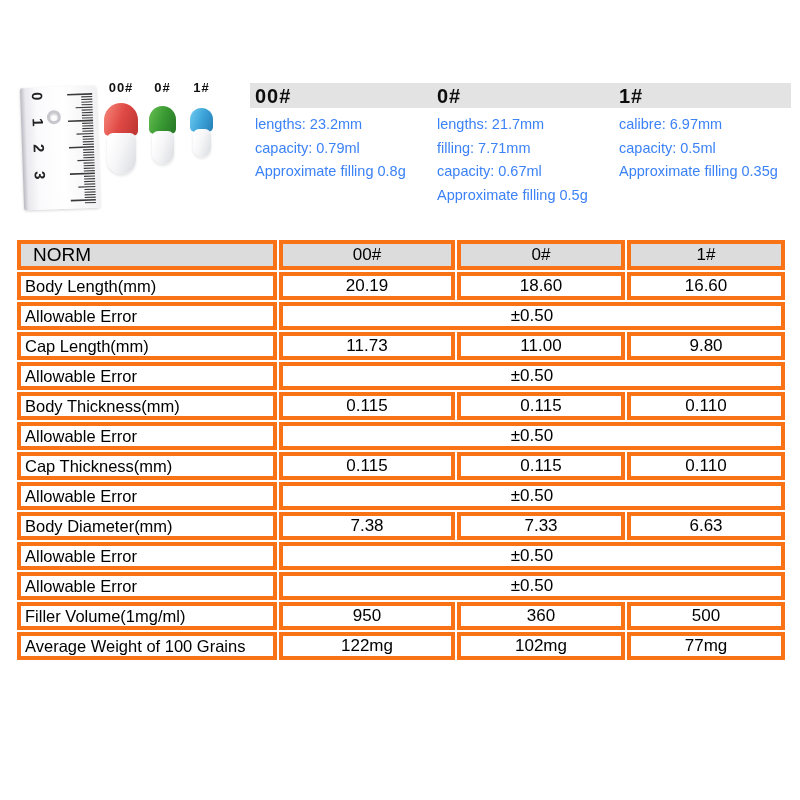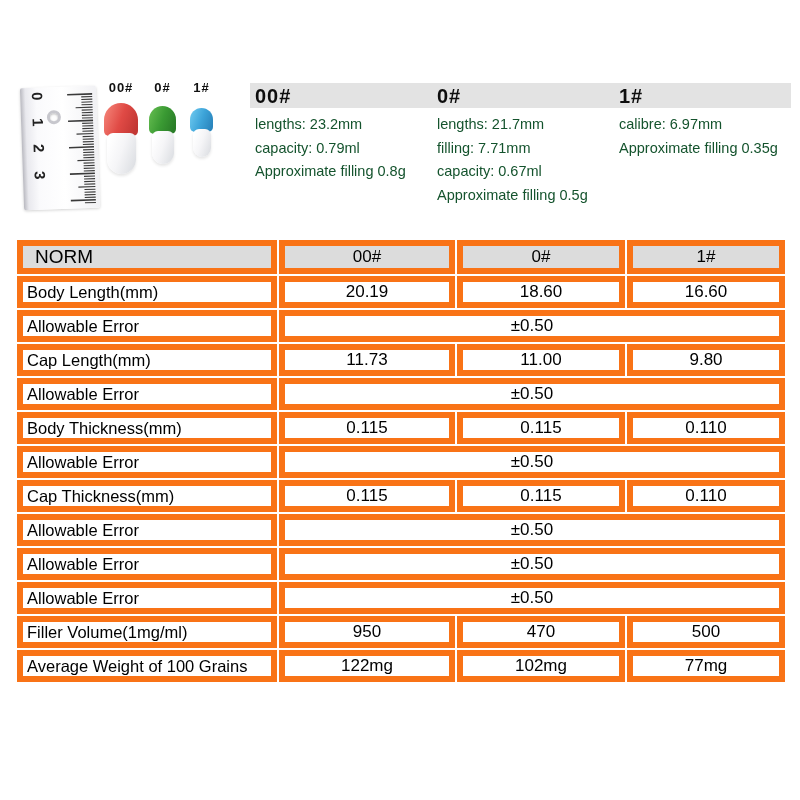--- a/index.html
+++ b/index.html
@@ -40,29 +40,29 @@
     box-shadow:0 2px 3px rgba(0,0,0,.10);
   }
 
   
   .size-band { position:absolute; left:250px; top:83px; width:541px; height:25px; }
   .size-h {
     position:absolute; top:50%; transform:translateY(-50%);
     font-size:20px; font-weight:bold; color:#0d0d0d; letter-spacing:1px; white-space:nowrap;
   }
   .spec-col { position:absolute; top:113px; width:182px; }
-  .spec-line { font-size:14.5px; line-height:23.5px; color:#14532d; white-space:nowrap; }
+  .spec-line { font-size:14.5px; line-height:23.5px; color:#3b82f6; white-space:nowrap; }
 
   
   table.spec {
     position:absolute; left:15px; top:238px; width:772px;
     border-collapse:separate; border-spacing:2px; table-layout:fixed;
   }
   table.spec th, table.spec td {
-    border:6px solid #f97316; background:#fff; height:14px;
+    border:4px solid #f97316; background:#fff; height:14px;
     font-weight:normal; vertical-align:middle; overflow:hidden; white-space:nowrap;
   }
   table.spec .label { text-align:left; padding-left:4px; font-size:16.5px; }
   table.spec .val   { text-align:center; font-size:17px; }
   table.spec thead th { background:#dcdcdc; }
   table.spec thead th.norm { font-size:19px; padding-left:12px; }
   table.spec thead th.val { font-size:17px; }
 </style>
 </head>
 <body>
@@ -152,20 +152,21 @@
         <div class="spec-line">Approximate filling 0.8g</div>
       </div>
       <div class="spec-col" style="left: 437px;">
         <div class="spec-line">lengths: 21.7mm</div>
         <div class="spec-line">filling: 7.71mm</div>
         <div class="spec-line">capacity: 0.67ml</div>
         <div class="spec-line">Approximate filling 0.5g</div>
       </div>
       <div class="spec-col" style="left: 619px;">
         <div class="spec-line">calibre: 6.97mm</div>
+        <div class="spec-line">capacity: 0.5ml</div>
         <div class="spec-line">Approximate filling 0.35g</div>
       </div>
     </div>
 
   <table class="spec">
     <colgroup>
       <col style="width:260px">
         <col style="width:176px">
         <col style="width:168px">
         <col style="width:158px">
@@ -213,31 +214,37 @@
           <td class="label">Cap Thickness(mm)</td>
           <td class="val">0.115</td>
           <td class="val">0.115</td>
           <td class="val">0.110</td>
         </tr>
         <tr>
           <td class="label">Allowable Error</td>
           <td class="val" colspan="3">±0.50</td>
         </tr>
         <tr>
+          <td class="label">Body Diameter(mm)</td>
+          <td class="val">7.38</td>
+          <td class="val">7.33</td>
+          <td class="val">6.63</td>
+        </tr>
+        <tr>
           <td class="label">Allowable Error</td>
           <td class="val" colspan="3">±0.50</td>
         </tr>
         <tr>
           <td class="label">Allowable Error</td>
           <td class="val" colspan="3">±0.50</td>
         </tr>
         <tr>
           <td class="label">Filler Volume(1mg/ml)</td>
           <td class="val">950</td>
-          <td class="val">470</td>
+          <td class="val">360</td>
           <td class="val">500</td>
         </tr>
         <tr>
           <td class="label">Average Weight of 100 Grains</td>
           <td class="val">122mg</td>
           <td class="val">102mg</td>
           <td class="val">77mg</td>
         </tr>
       </tbody>
   </table>

